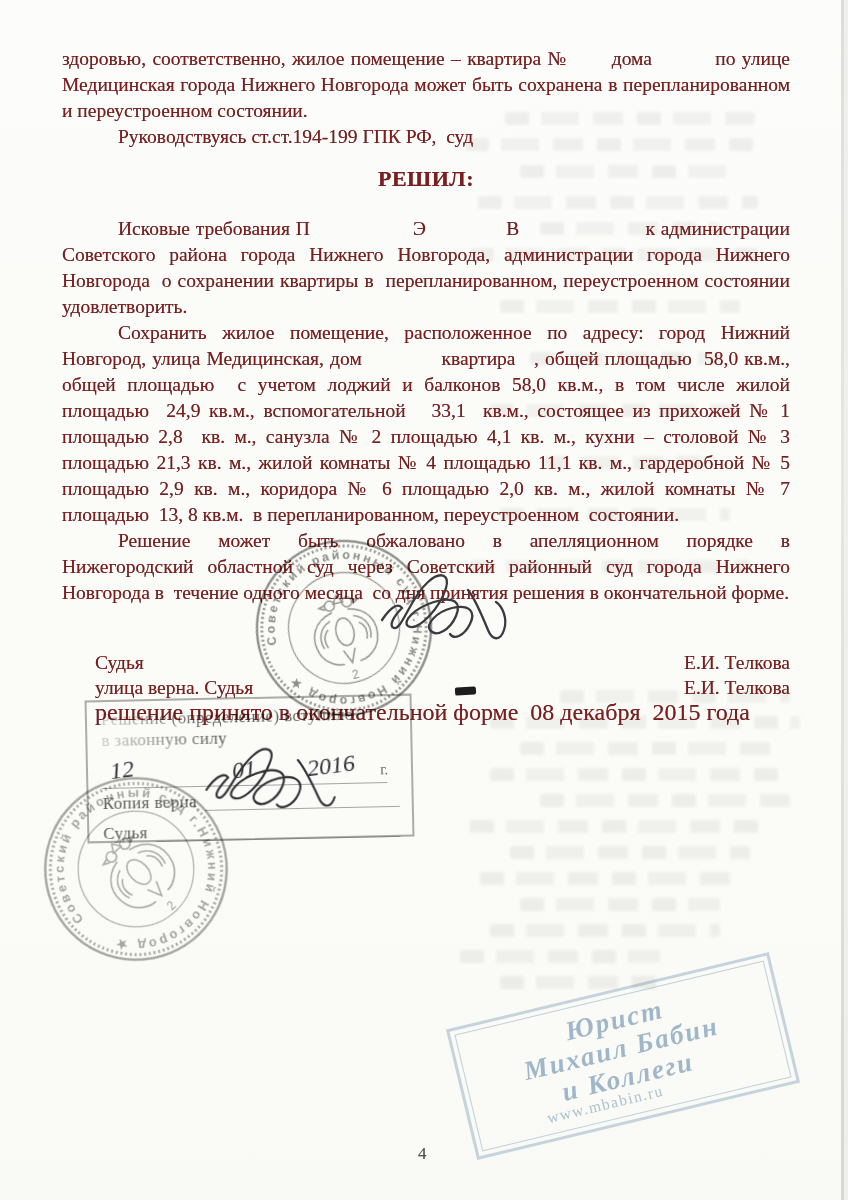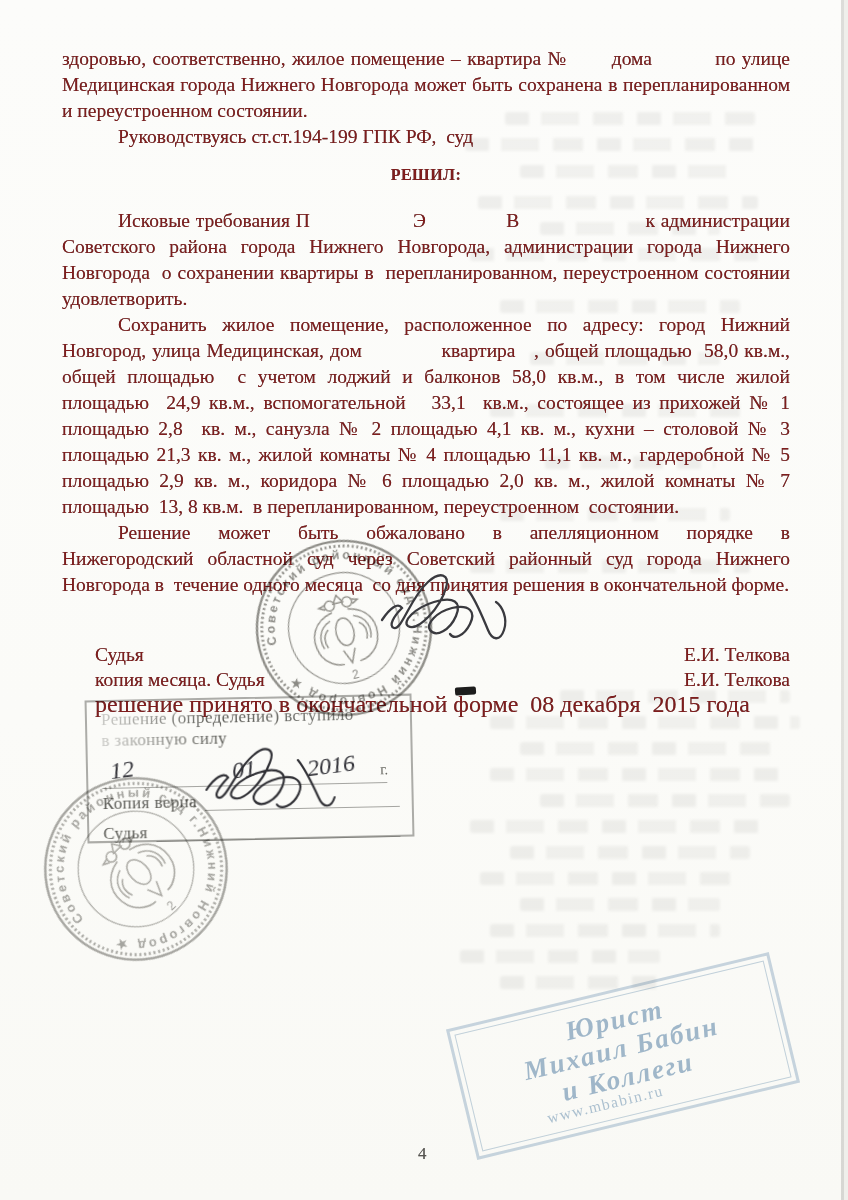--- a/index.html
+++ b/index.html
@@ -16,21 +16,21 @@
   .page-edge2 { position:absolute; right:0; top:0; width:4px; height:1200px; background:#efefeb; }
 
   
   .doc { position:absolute; left:62px; top:46px; width:728px; color:#7f1d1d; }
   .para {
     font-size:19.5px; line-height:26px; text-align:justify;
     text-shadow:0 0 .5px rgba(39,39,39,.65);
   }
   .indent { text-indent:56px; }
   .heading {
-    font-size:16px; font-weight:bold; text-align:center;
+    font-size:22px; font-weight:bold; text-align:center;
     letter-spacing:.5px; margin:16px 0 24px 0;
     text-shadow:0 0 .5px rgba(39,39,39,.7);
   }
   .sig-block { margin-top:44px; }
   .sig-row {
     display:flex; justify-content:space-between;
     font-size:19.5px; line-height:25px; padding-left:33px;
     text-shadow:0 0 .5px rgba(39,39,39,.6);
   }
   .sig-row3 { font-size:24px; line-height:25px; padding-left:33px;
@@ -151,21 +151,21 @@
   <p class="para indent">Исковые требования П&nbsp;&nbsp;&nbsp;&nbsp;&nbsp;&nbsp;&nbsp;&nbsp;&nbsp;&nbsp;&nbsp;&nbsp;&nbsp;&nbsp;&nbsp;&nbsp;&nbsp;&nbsp;Э&nbsp;&nbsp;&nbsp;&nbsp;&nbsp;&nbsp;&nbsp;&nbsp;&nbsp;&nbsp;&nbsp;&nbsp;&nbsp;&nbsp;В&nbsp;&nbsp;&nbsp;&nbsp;&nbsp;&nbsp;&nbsp;&nbsp;&nbsp;&nbsp;&nbsp;&nbsp;&nbsp;&nbsp;&nbsp;&nbsp;&nbsp;&nbsp;&nbsp;&nbsp;&nbsp;&nbsp;к администрации Советского района города Нижнего Новгорода, администрации города Нижнего Новгорода&nbsp; о сохранении квартиры в&nbsp; перепланированном, переустроенном состоянии удовлетворить.</p>
   <p class="para indent">Сохранить жилое помещение, расположенное по адресу: город Нижний Новгород, улица Медицинская, дом&nbsp;&nbsp;&nbsp;&nbsp;&nbsp;&nbsp;&nbsp;&nbsp;&nbsp;&nbsp;&nbsp;&nbsp; квартира&nbsp;&nbsp;&nbsp;, общей площадью&nbsp; 58,0 кв.м., общей площадью&nbsp; с учетом лоджий и балконов 58,0 кв.м., в том числе жилой площадью&nbsp; 24,9 кв.м., вспомогательной&nbsp;&nbsp; 33,1&nbsp; кв.м., состоящее из прихожей № 1 площадью 2,8&nbsp; кв. м., санузла № 2 площадью 4,1 кв. м., кухни – столовой № 3 площадью 21,3 кв. м., жилой комнаты № 4 площадью 11,1 кв. м., гардеробной № 5 площадью 2,9 кв. м., коридора № 6 площадью 2,0 кв. м., жилой комнаты № 7 площадью&nbsp; 13, 8 кв.м.&nbsp; в перепланированном, переустроенном&nbsp; состоянии.</p>
   <p class="para indent">Решение&nbsp; может&nbsp; быть&nbsp; обжаловано&nbsp; в&nbsp; апелляционном&nbsp; порядке&nbsp; в Нижегородский областной суд через Советский районный суд города Нижнего Новгорода в&nbsp; течение одного месяца&nbsp; со дня принятия решения в окончательной форме.</p>
 
   <div class="sig-block">
     <div class="sig-row">
       <span>Судья</span>
       <span>Е.И. Телкова</span>
     </div>
     <div class="sig-row">
-      <span>копия месяца. Судья</span>
+      <span>улица верна. Судья</span>
       <span>Е.И. Телкова</span>
     </div>
     <div class="sig-row3">решение принято в окончательной форме&nbsp; 08 декабря&nbsp; 2015 года</div>
   </div>
 </div>
 
 <svg class="round-stamp stamp-top" viewBox="0 0 190 190">
   <defs>
       <path id="tc1" d="M 25,95 A 70,70 0 1 1 165,95 A 70,70 0 1 1 25,95"></path>
     </defs>

